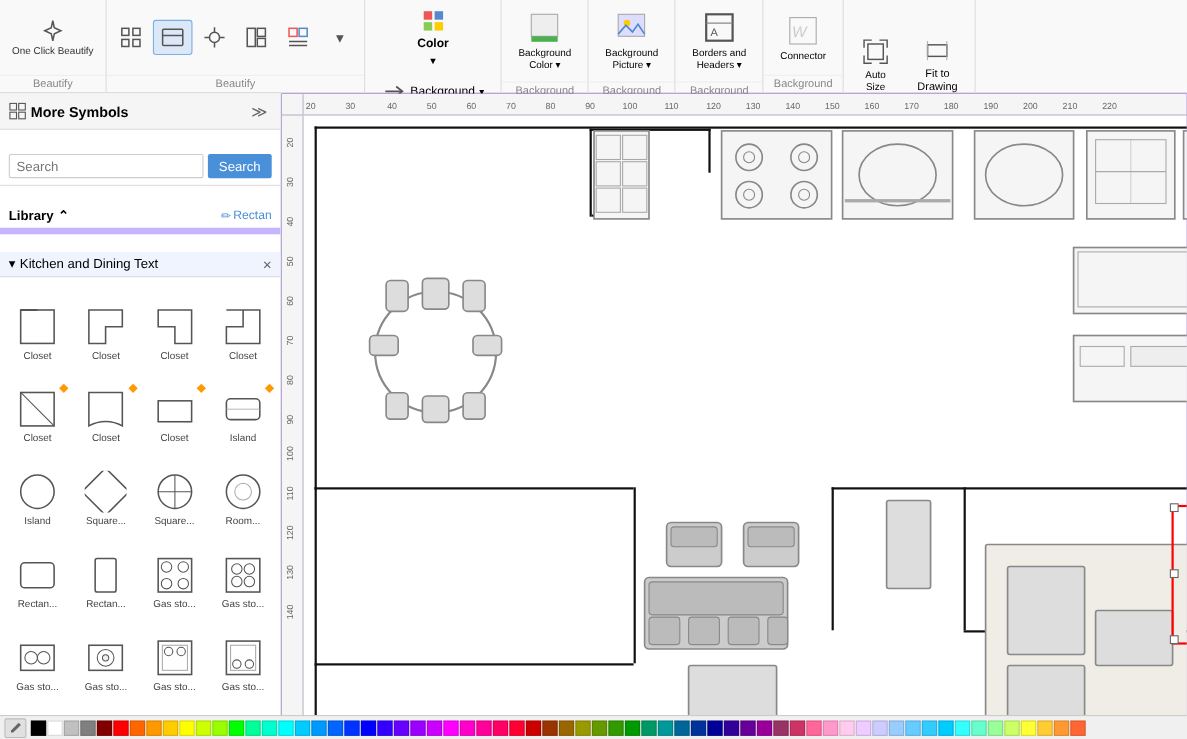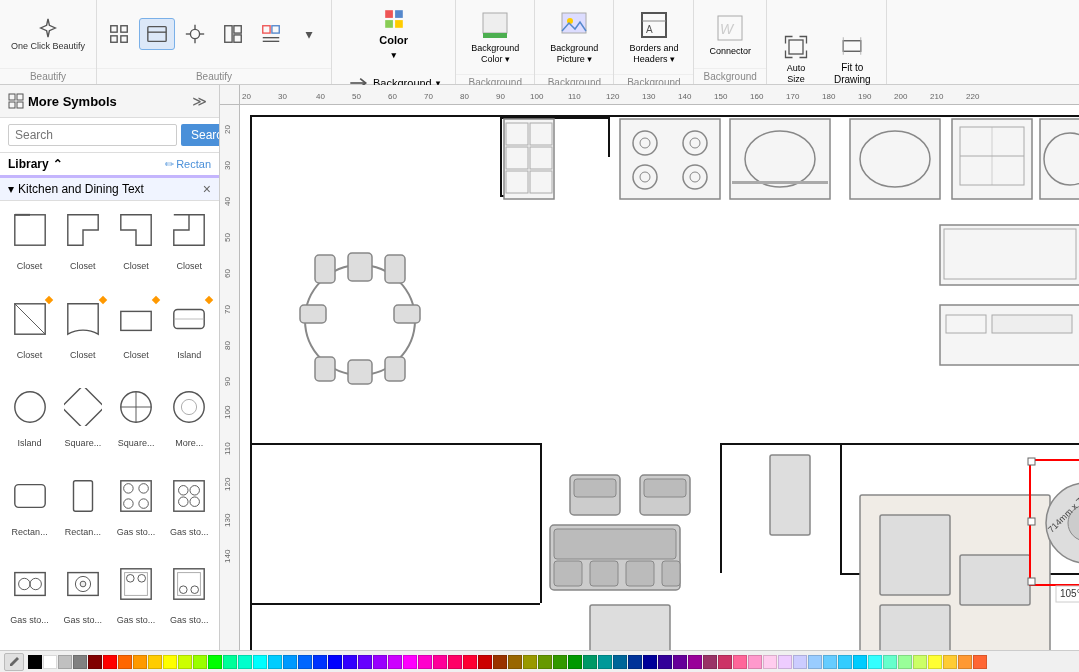--- a/index.html
+++ b/index.html
@@ -49,26 +49,27 @@
     }
 
     
     .main-layout {
       display: flex;
       height: calc(672px - 85px - 22px);
     }
 
     
     .sidebar {
-      width: 220px;
+      width: 256px;
       background: #fff;
       border-right: 1px solid #ccc;
       display: flex;
       flex-direction: column;
       overflow: hidden;
+      gap: 16px;
     }
     .sidebar-header {
       display: flex;
       align-items: center;
       justify-content: space-between;
       padding: 6px 8px;
       border-bottom: 1px solid #ddd;
       background: #f5f5f5;
     }
     .sidebar-title {
@@ -106,21 +107,21 @@
       border-radius: 2px;
       padding: 3px 10px;
       cursor: pointer;
       font-size: 12px;
     }
     .library-row {
       display: flex;
       align-items: center;
       justify-content: space-between;
       padding: 4px 8px;
-      border-bottom: 3px solid #c4b5fd;
+      border-bottom: 6px solid #c4b5fd;
     }
     .library-label {
       display: flex;
       align-items: center;
       gap: 4px;
       font-weight: bold;
       font-size: 12px;
     }
     .manage-link {
       color: #4a90d9;
@@ -175,21 +176,21 @@
       width: 40px;
       height: 40px;
       display: flex;
       align-items: center;
       justify-content: center;
     }
     .symbol-label {
       font-size: 9px;
       color: #444;
       text-align: center;
-      margin-top: 11px;
+      margin-top: 1px;
       line-height: 1.2;
     }
     .diamond-handle {
       position: absolute;
       top: 2px;
       right: 2px;
       width: 6px;
       height: 6px;
       background: #f90;
       transform: rotate(45deg);
@@ -618,21 +619,21 @@
         </div>
         <span class="symbol-label">Square...</span>
       </div>
       <div class="symbol-item">
         <div class="symbol-icon">
           <svg viewBox="0 0 40 40" width="38" height="38">
             <circle cx="20" cy="20" r="16" fill="white" stroke="#555" stroke-width="1.5"></circle>
             <circle cx="20" cy="20" r="8" fill="none" stroke="#aaa" stroke-width="1"></circle>
           </svg>
         </div>
-        <span class="symbol-label">More...</span>
+        <span class="symbol-label">Room...</span>
       </div>
 
       <div class="symbol-item">
         <div class="symbol-icon">
           <svg viewBox="0 0 40 40" width="38" height="38">
             <rect x="4" y="8" width="32" height="24" rx="4" fill="white" stroke="#555" stroke-width="1.5"></rect>
           </svg>
         </div>
         <span class="symbol-label">Rectan...</span>
       </div>

